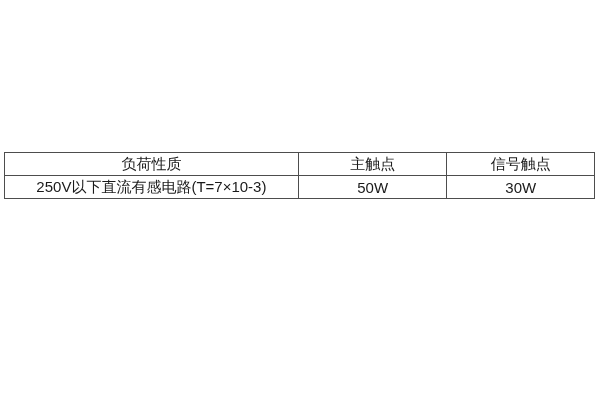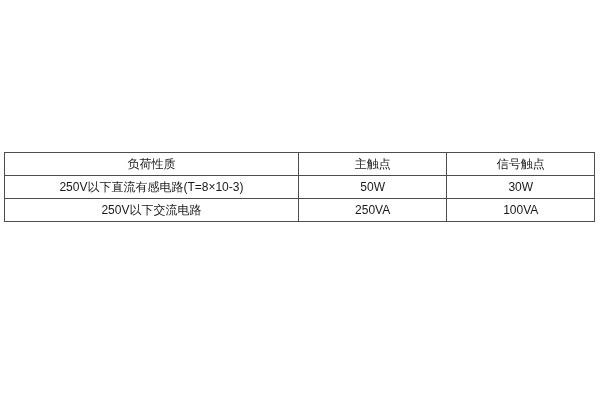--- a/index.html
+++ b/index.html
@@ -23,21 +23,21 @@
     table-layout: fixed;
     background: #ffffff;
   }
   .spec-table th,
   .spec-table td {
     border: 1px solid #4d4d4d;
     height: 22px;
     padding: 0 4px;
     text-align: center;
     vertical-align: middle;
-    font-size: 12px;
+    font-size: 15px;
     font-weight: normal;
     color: #1a1a1a;
     white-space: nowrap;
     overflow: hidden;
   }
   col.c-load   { width: 49.8%; }
   col.c-main   { width: 25.2%; }
   col.c-signal { width: 25.0%; }
 </style>
 </head>
@@ -51,23 +51,18 @@
   </colgroup>
   <thead>
     <tr>
       <th>负荷性质</th>
       <th>主触点</th>
       <th>信号触点</th>
     </tr>
   </thead>
   <tbody>
     <tr>
-      <td>250V以下直流有感电路(T=8×10-3)</td>
+      <td>250V以下直流有感电路(T=7×10-3)</td>
       <td>50W</td>
       <td>30W</td>
-    </tr>
-    <tr>
-      <td>250V以下交流电路</td>
-      <td>250VA</td>
-      <td>100VA</td>
     </tr>
   </tbody>
 </table>
 
 </body></html>

